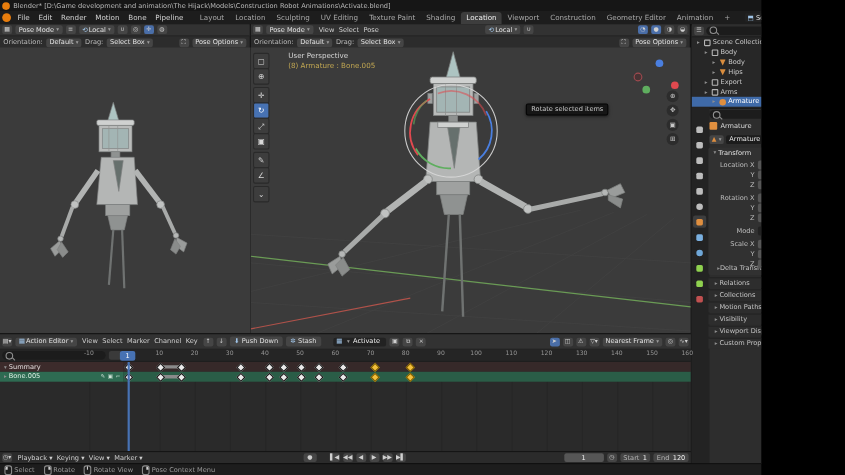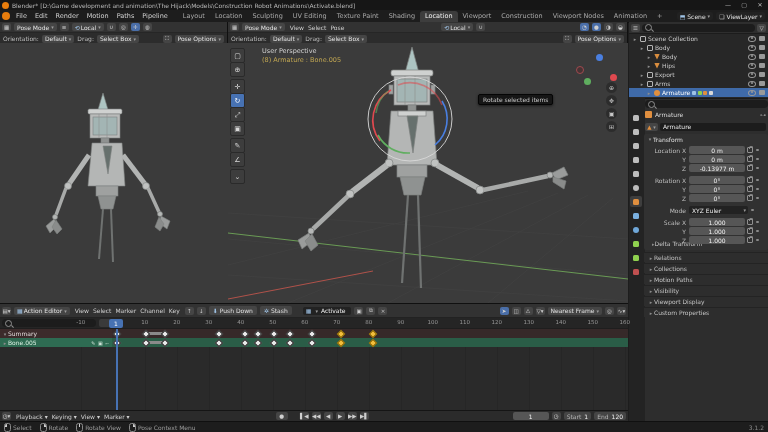--- a/index.html
+++ b/index.html
@@ -1,16 +1,16 @@
 <!DOCTYPE html>
 <html><head>
 <meta charset="utf-8">
 <style>
   html,body{margin:0;padding:0;background:#000;}
-  #app{position:relative;width:768px;height:432px;background:#1d1d1d;overflow:hidden;
+  #app{position:relative;width:692px;height:432px;background:#1d1d1d;overflow:hidden;
        font-family:"DejaVu Sans","Liberation Sans",sans-serif;color:#cfcfcf;font-size:6.5px;
        -webkit-font-smoothing:antialiased;}
   .abs{position:absolute;}
   .nowrap{white-space:nowrap;}
   
   .titlebar{left:0;top:0;width:768px;height:10px;background:#161616;display:flex;align-items:center;font-size:6px;color:#b9b9b9;}
   .winbtn{width:16px;height:10px;text-align:center;font-size:6px;line-height:10px;color:#bbb;}
   .topbar{left:0;top:10px;width:768px;height:12px;background:#1d1d1d;border-bottom:1px solid #121212;display:flex;align-items:center;}
   .menuitem{padding:0 4px;color:#d2d2d2;font-size:6.5px;line-height:12px;}
   .wstab{padding:0 5px;color:#a9a9a9;font-size:6.5px;line-height:11px;border-radius:3px 3px 0 0;}
@@ -78,34 +78,34 @@
     <span class="winbtn">✕</span>
   </div>
 
   <div class="abs topbar">
     <span style="width:8px;height:8px;margin:0 2px;border-radius:50%;background:#e87d0d;display:inline-block;"></span>
     <span id="topMenus" style="display:flex;">
         <span class="menuitem nowrap">File</span>
         <span class="menuitem nowrap">Edit</span>
         <span class="menuitem nowrap">Render</span>
         <span class="menuitem nowrap">Motion</span>
-        <span class="menuitem nowrap">Paths</span>
+        <span class="menuitem nowrap">Bone</span>
         <span class="menuitem nowrap">Pipeline</span>
       </span>
     <span id="wsTabs" style="display:flex;margin-left:6px;">
         <span class="wstab nowrap">Layout</span>
         <span class="wstab nowrap">Location</span>
         <span class="wstab nowrap">Sculpting</span>
         <span class="wstab nowrap">UV Editing</span>
         <span class="wstab nowrap">Texture Paint</span>
         <span class="wstab nowrap">Shading</span>
         <span class="wstab nowrap active">Location</span>
         <span class="wstab nowrap">Viewport</span>
         <span class="wstab nowrap">Construction</span>
-        <span class="wstab nowrap">Viewport Nodes</span>
+        <span class="wstab nowrap">Geometry Editor</span>
         <span class="wstab nowrap">Animation</span>
         <span class="wstab nowrap">+</span>
       </span>
     <span style="flex:1"></span>
     <span class="chip dark" style="margin-right:3px;">
       <span style="color:#9fc3e6;margin-right:2px;">⬒</span>
         <span>Scene</span>
         <span class="ddarrow">▾</span>
     </span>
     <span class="chip dark" style="margin-right:3px;">

